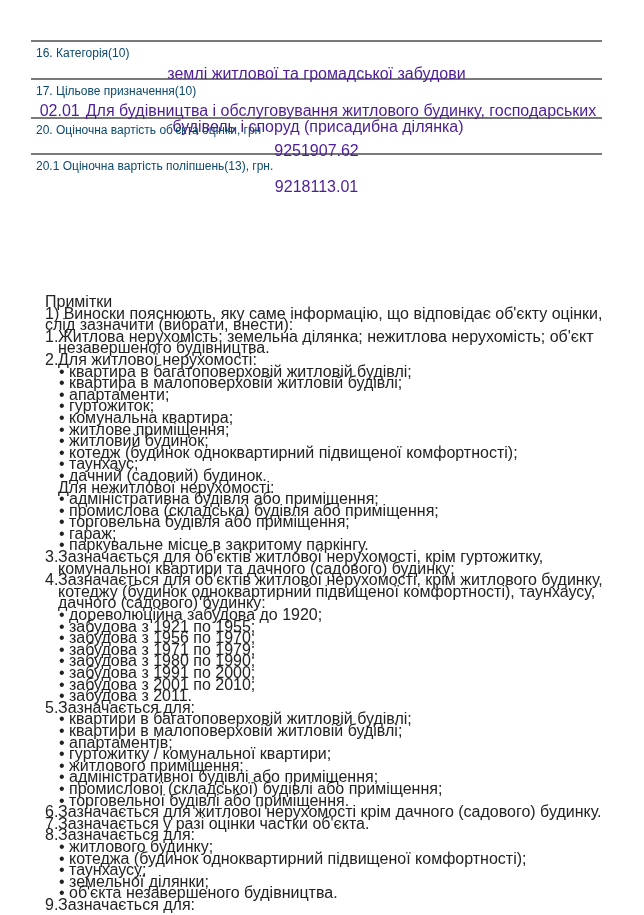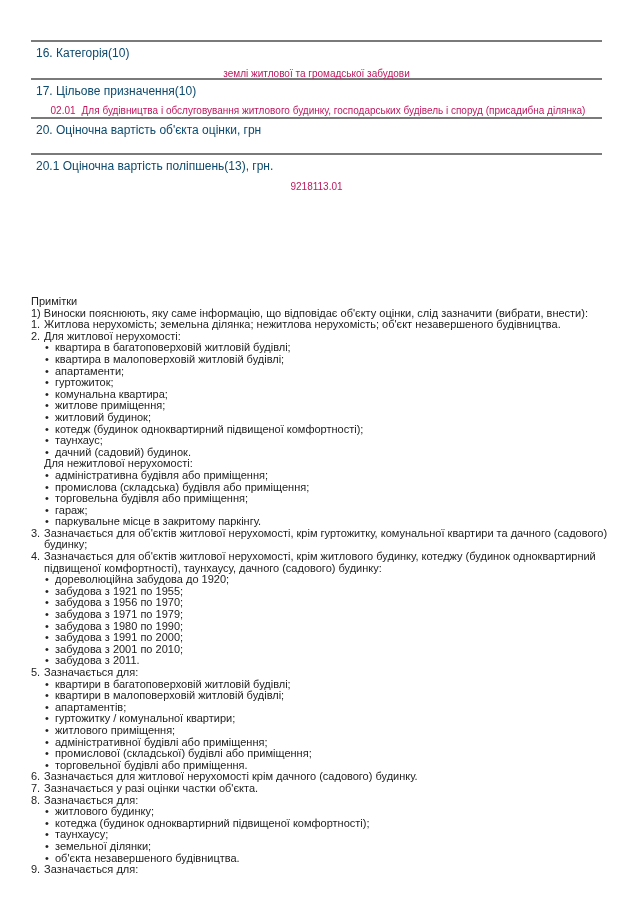--- a/index.html
+++ b/index.html
@@ -5,25 +5,25 @@
     html, body { margin: 0; padding: 0; background: #ffffff; }
     body {
       width: 644px; height: 915px; overflow: hidden; position: relative;
       font-family: "Liberation Sans", sans-serif; color: #222;
     }
     .sheet { position: absolute; left: 0; top: 0; width: 644px; height: 915px; }
     .fields { position: absolute; left: 31px; top: 40px; width: 571px; }
     .field { border-top: 2px solid #7a7a7a; padding: 3px 0 3px 0; box-sizing: border-box; }
     .field.last { border-bottom: 2px solid #7a7a7a; }
     .field .label { font-size: 12px; padding-left: 5px; line-height: 16px; color: #0c4a6e; }
-    .field .value { font-size: 10px; text-align: center; line-height: 16px; padding-top: 5px; color: #be185d; }
+    .field .value { font-size: 16px; text-align: center; line-height: 16px; padding-top: 5px; color: #4c1d95; }
     .field .value.left { text-align: center; padding-left: 5px; padding-right: 2px; }
     .field .value .code { margin-right: 6px; }
 
-    .notes { position: absolute; left: 31px; top: 296px; width: 580px; font-size: 11px; line-height: 11.6px; color: #222; }
+    .notes { position: absolute; left: 45px; top: 296px; width: 580px; font-size: 16px; line-height: 11.6px; color: #222; }
     .notes .heading { }
     .notes .intro { }
     .notes ol.main { margin: 0; padding: 0; list-style: none; }
     .notes ol.main > li { position: relative; padding-left: 13px; }
     .notes ol.main > li > .num { position: absolute; left: 0; top: 0; }
     .notes ul.sub { margin: 0; padding: 0; list-style: none; }
     .notes ul.sub > li { position: relative; padding-left: 11px; }
     .notes ul.sub > li > .bullet { position: absolute; left: 1px; top: 0; }
     .notes .subhead { }
   </style>
@@ -35,20 +35,21 @@
     <div class="field" style="height:38px;">
       <div class="label">16. Категорія(10)</div>
       <div class="value">землі житлової та громадської забудови</div>
     </div>
     <div class="field" style="height:39px;">
       <div class="label">17. Цільове призначення(10)</div>
       <div class="value left" style="padding-top:4px;"><span class="code">02.01</span><span>Для будівництва і обслуговування житлового будинку, господарських будівель і споруд (присадибна ділянка)</span></div>
     </div>
     <div class="field" style="height:36px;">
       <div class="label">20. Оціночна вартість об'єкта оцінки, грн</div>
+      <div class="value">9251907.62</div>
     </div>
     <div class="field" style="height:37px;">
       <div class="label">20.1 Оціночна вартість поліпшень(13), грн.</div>
       <div class="value">9218113.01</div>
     </div>
   </div>
 
   <div class="notes">
     <div class="heading">Примітки</div>
     <div class="intro">1) Виноски пояснюють, яку саме інформацію, що відповідає об'єкту оцінки, слід зазначити (вибрати, внести):</div>

